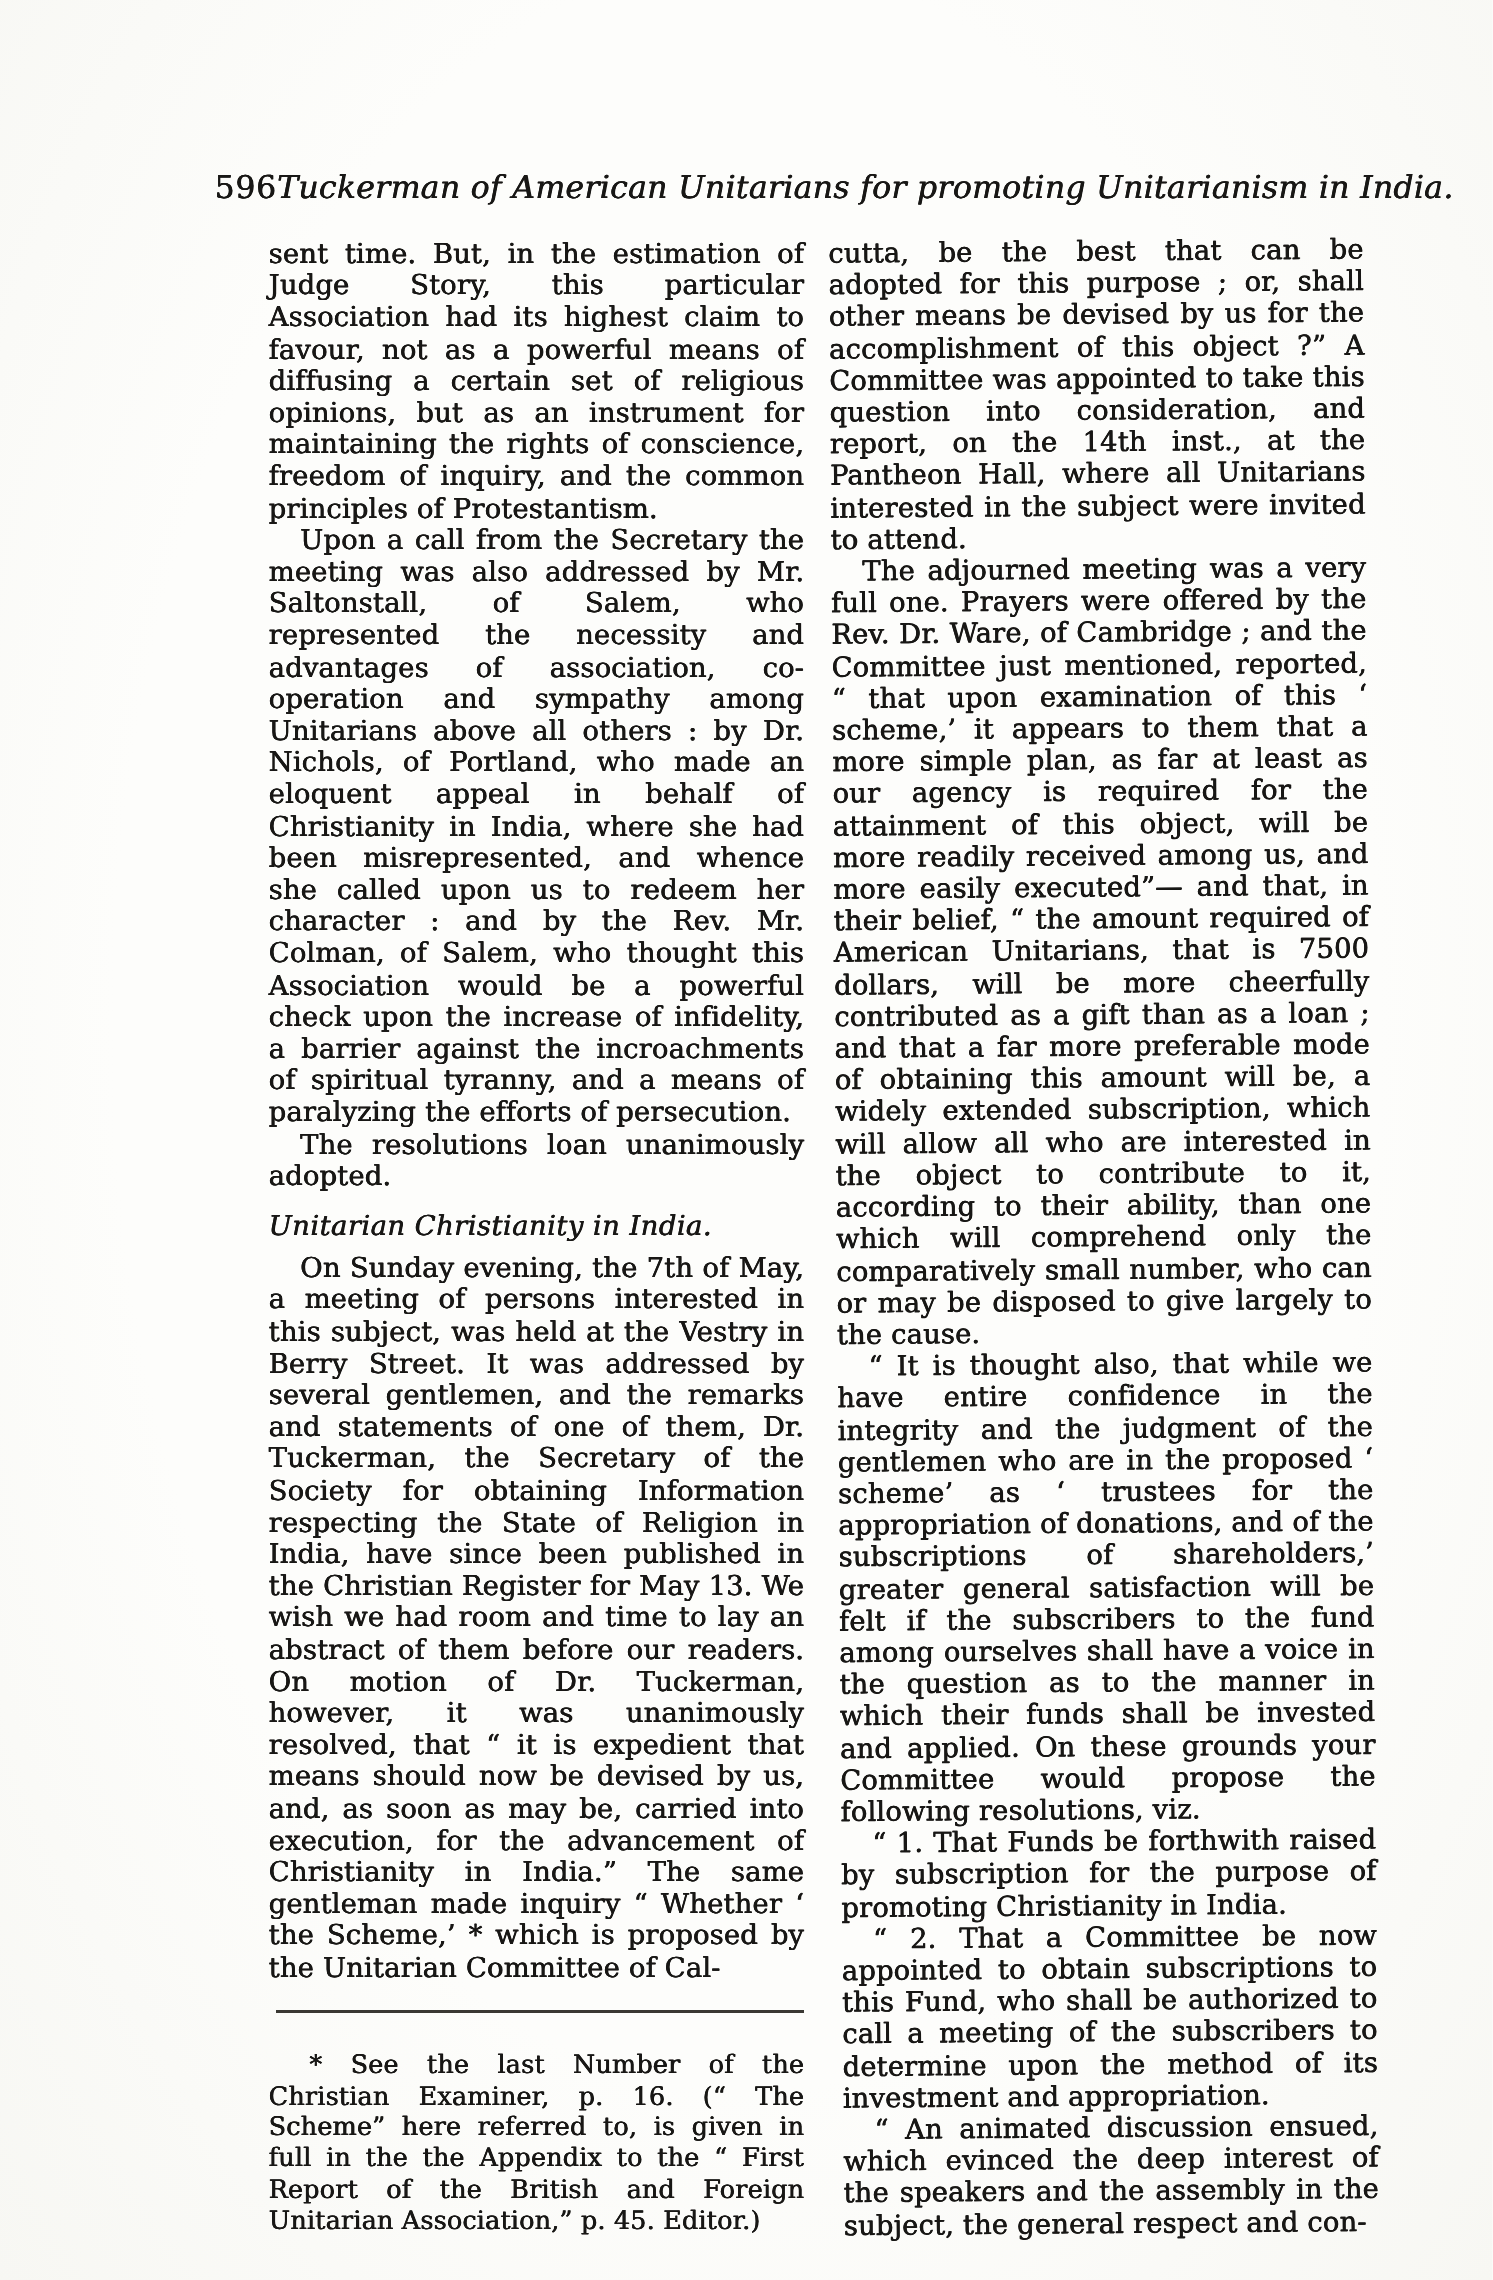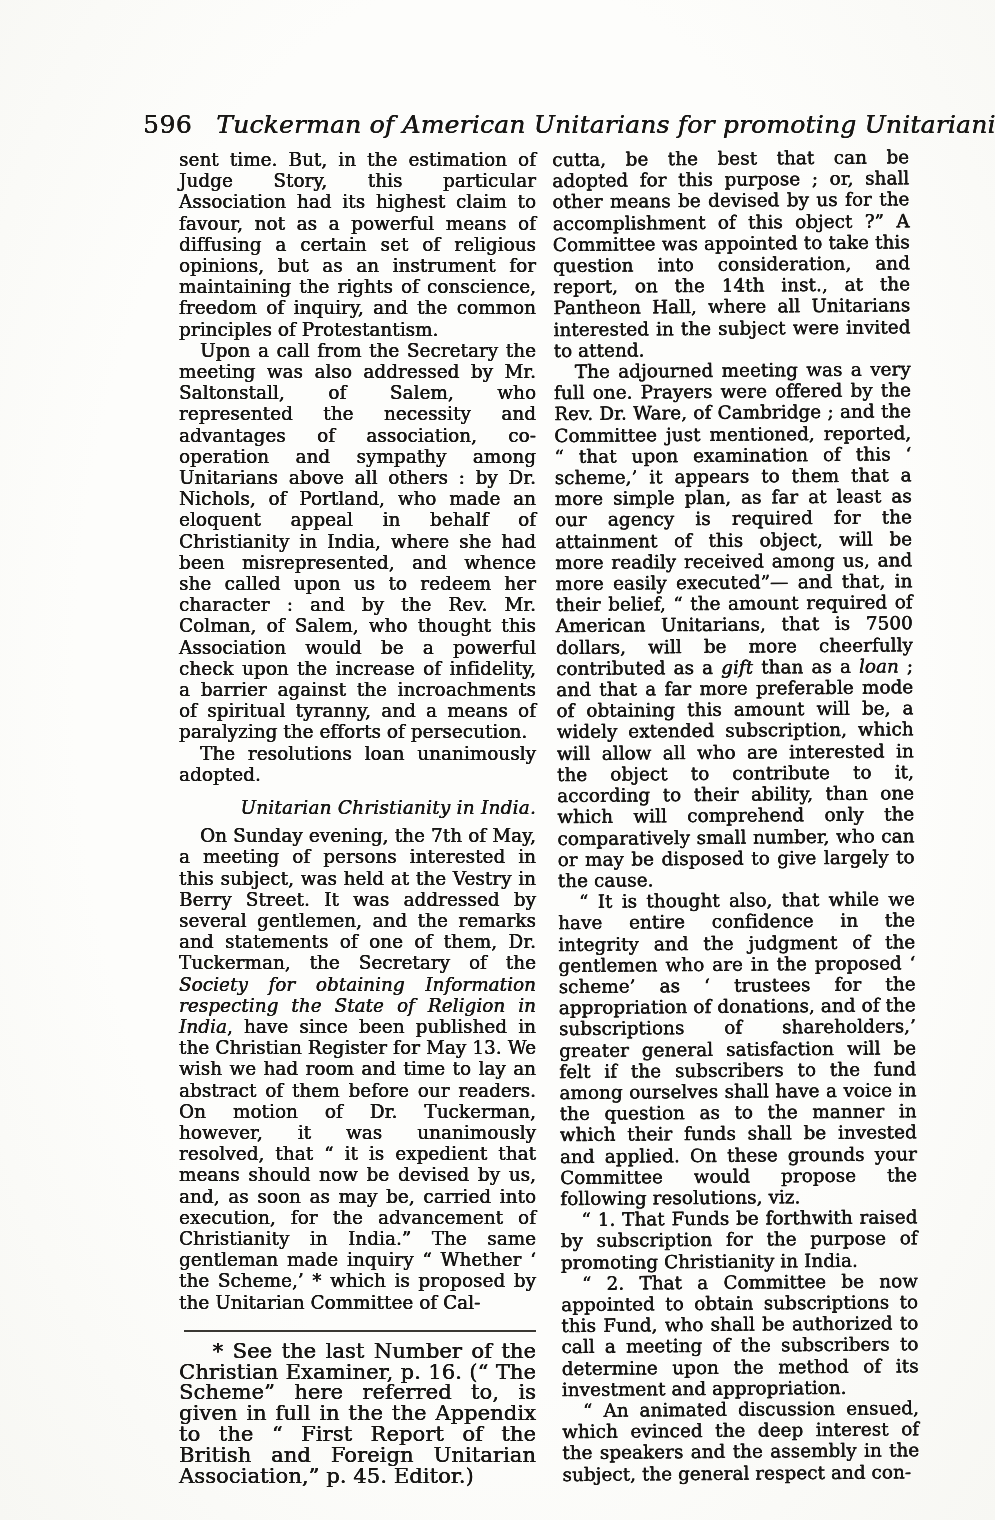--- a/index.html
+++ b/index.html
@@ -15,65 +15,64 @@
     padding: 114px 86px 0 143px;
     font-family: "DejaVu Serif", serif;
     color: #181715;
     
     text-shadow: 0.35px 0 currentColor, 0 0.3px currentColor;
     background: radial-gradient(ellipse at 50% 45%, #fdfdfb 60%, #f7f7f3 100%);
   }
   .running-header {
     display: flex;
     align-items: baseline;
-    font-size: 25px;
+    font-size: 21px;
     line-height: 22px;
-    margin-bottom: 13px;
+    margin-bottom: 23px;
     white-space: nowrap;
-    gap: 24px;
   }
   .pagenum { font-style: normal; letter-spacing: 0.5px; }
   .running-title {
     flex: 1;
     text-align: center;
     font-style: italic;
     letter-spacing: 0.2px;
   }
   .cols { display: flex; gap: 16px; }
   .col {
     text-align: justify;
     font-size: 18.3px;
     line-height: 21.2px;
     letter-spacing: 0.1px;
     hyphens: auto;
   }
   .col-left  { width: 370px; margin-left: 36px; }
   .col-right { width: 378px; transform: rotate(-0.45deg); transform-origin: 0 0; }
   p { margin: 0; text-indent: 1.15em; }
   p.cont { text-indent: 0; }
-  .it { font-style: italic; }
+  .it { }
   .section-heading {
     font-size: 18.3px;
     font-weight: normal;
     font-style: italic;
-    text-align: right;
+    text-align: left;
     text-indent: 0;
     margin: 12px 0 7px 0;
     line-height: 21px;
     letter-spacing: 0.3px;
   }
   .footnote-block { margin-top: 17px; }
   .footnote-rule {
     width: 352px;
     margin-left: 5px;
     border-top: 2px solid #3a3833;
   }
   .footnote-text {
-    padding-top: 9px;
-    font-size: 21px;
+    padding-top: 25px;
+    font-size: 17px;
     line-height: 20.8px;
     text-indent: 1.6em;
   }
 </style>
 </head>
 <body>
 
 <div class="page">
 
   <div class="running-header">

